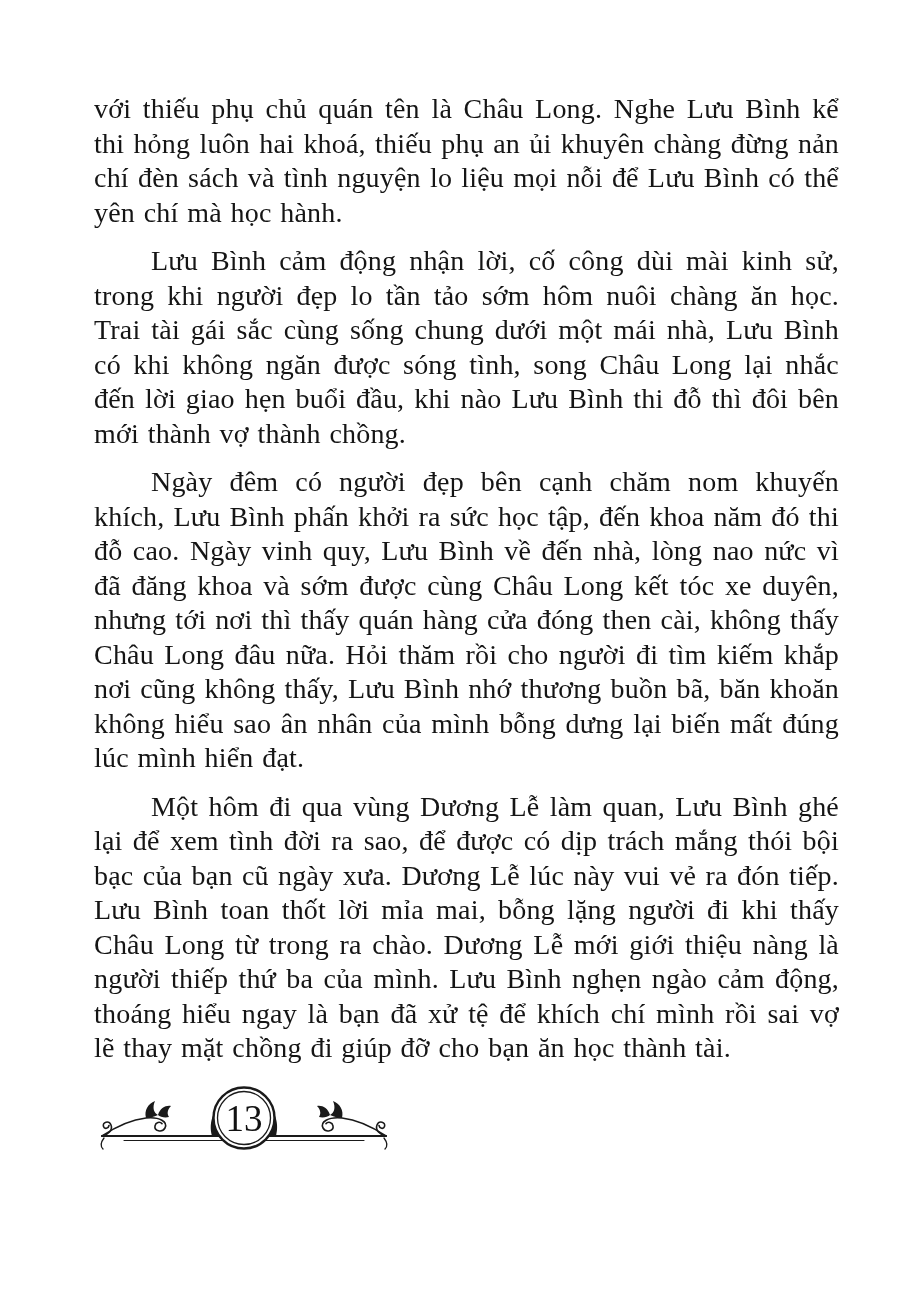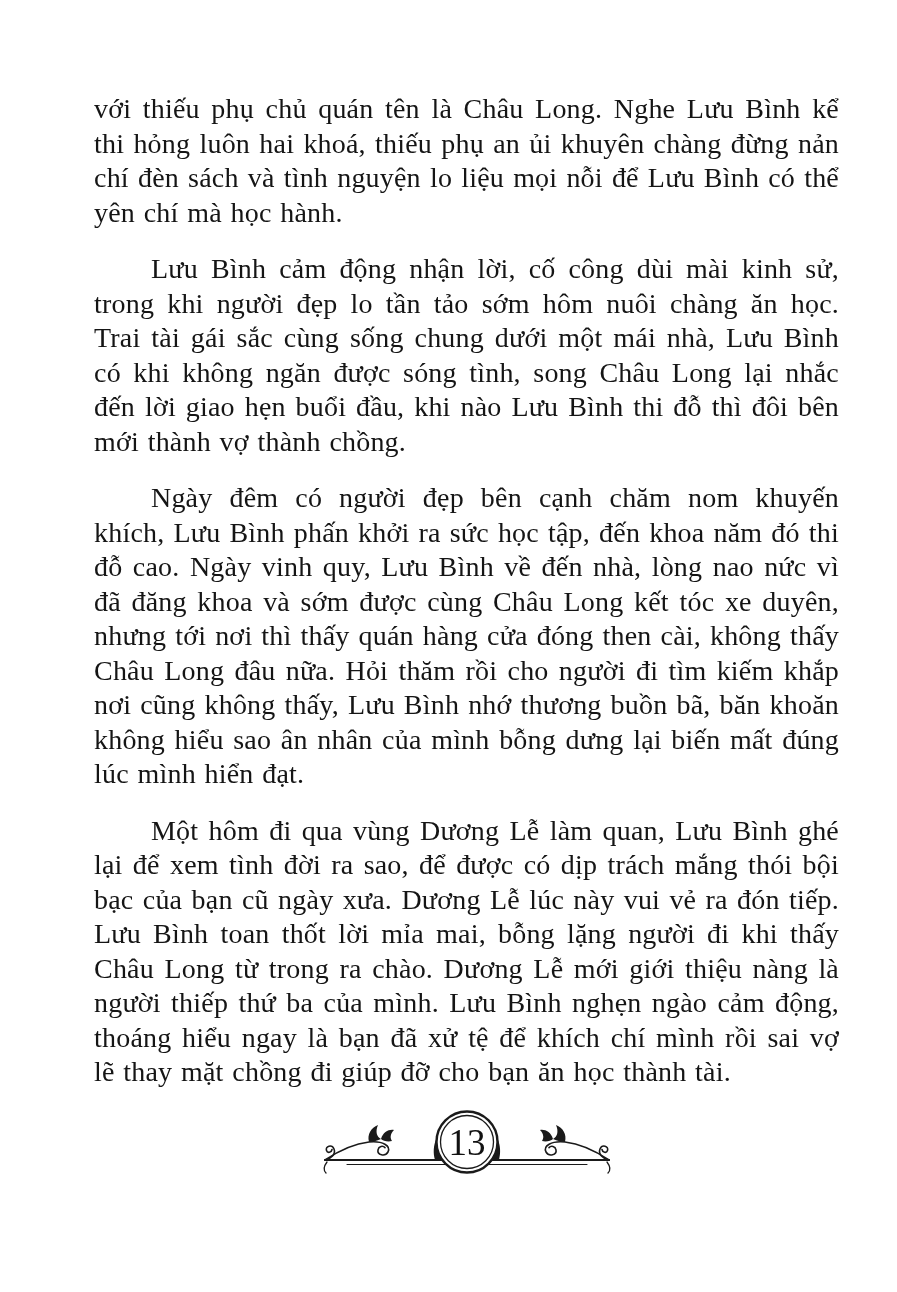--- a/index.html
+++ b/index.html
@@ -27,26 +27,25 @@
     line-height: 34.5px;
     text-align: justify;
     text-indent: 57px;
     letter-spacing: 0.2px;
     word-spacing: 1.5px;
   }
   .body-par.first {
     text-indent: 0;
   }
   .body-par + .body-par {
-    margin-top: 22px;
+    margin-top: 14px;
   }
   .ornament-wrap {
     margin-top: 12px;
     display: flex;
-    justify-content: center;
   }
   .ornament-svg {
     display: block;
   }
   .orn-stroke {
     fill: none;
     stroke: #1a1a1a;
     stroke-linecap: round;
     stroke-linejoin: round;
   }

